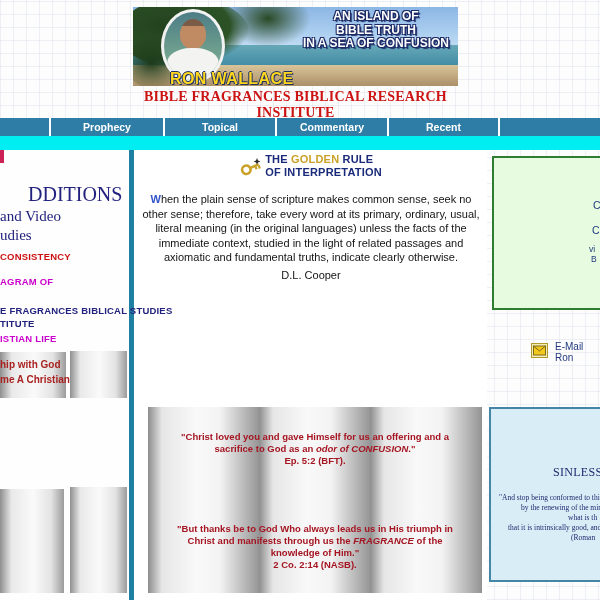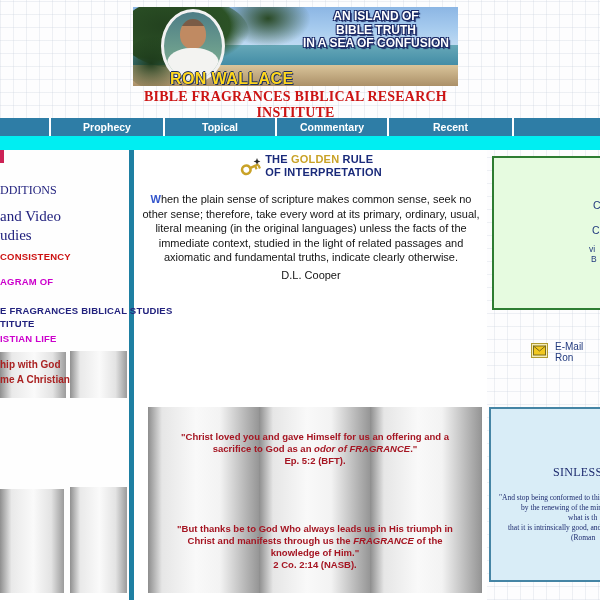--- a/index.html
+++ b/index.html
@@ -99,31 +99,31 @@
       <div>IN A SEA OF CONFUSION</div>
     </div>
   </div>
   <div class="abs institute">BIBLE FRAGRANCES BIBLICAL RESEARCH INSTITUTE</div>
 
   <div class="abs nav">
     <div class="nav-cell" style="width:49px;"></div>
     <div class="nav-cell" style="width:114px;">Prophecy</div>
     <div class="nav-cell" style="width:112px;">Topical</div>
     <div class="nav-cell" style="width:112px;">Commentary</div>
-    <div class="nav-cell" style="width:125px;">Recent</div>
+    <div class="nav-cell" style="width:111px;">Recent</div>
     <div class="nav-cell" style="flex:1;"></div>
   </div>
   <div class="abs cyan-strip"></div>
 
   <div class="abs sidebar-bg"></div>
   <div class="abs center-bg"></div>
   <div class="abs divider"></div>
   <div class="abs red-sliver"></div>
 
-  <div class="abs sb-serif" style="left:0;top:183px;font-size:12px;">DDITIONS</div>
+  <div class="abs sb-serif" style="left:0;top:183px;font-size:20px;padding-left:28px;">DDITIONS</div>
   <div class="abs sb-serif" style="left:0;top:208px;font-size:15px;">and Video</div>
   <div class="abs sb-serif" style="left:0;top:227px;font-size:15px;">udies</div>
   <div class="abs sb-caps" style="left:0;top:251px;color:#cc1111;">CONSISTENCY</div>
   <div class="abs sb-caps" style="left:0;top:276px;color:#cc00cc;">AGRAM OF</div>
   <div class="abs sb-caps" style="left:0;top:289px;color:#cc00cc;margin-top:44px;">ISTIAN LIFE</div>
   <div class="abs sb-caps" style="left:0;top:305px;color:#22227e;">E FRAGRANCES BIBLICAL STUDIES</div>
   <div class="abs sb-caps" style="left:0;top:318px;color:#22227e;">TITUTE</div>
 
   <div class="abs metal" style="left:0;top:352px;width:66px;height:46px;">
     <div class="sb-btn-text" style="position:absolute;left:0;top:5px;">hip with God</div>
@@ -157,21 +157,21 @@
     </div>
   </div>
 
   <div class="abs para">
     <span class="cap">W</span><span>hen the plain sense of scripture makes common sense, seek no other sense; therefore, take every word at its primary, ordinary, usual, literal meaning (in the original languages) unless the facts of the immediate context, studied in the light of related passages and axiomatic and fundamental truths, indicate clearly otherwise.</span>
     <div class="author">D.L. Cooper</div>
   </div>
 
   <div class="abs quote-box">
     <div class="quote q1">
-      <span>"Christ loved you and gave Himself for us an offering and a sacrifice to God as an </span><i>odor of FRAGRANCE</i><span>."</span>
+      <span>"Christ loved you and gave Himself for us an offering and a sacrifice to God as an </span><i>odor of CONFUSION</i><span>."</span>
       <div>Ep. 5:2 (BFT).</div>
     </div>
     <div class="quote q2">
       <span>"But thanks be to God Who always leads us in His triumph in Christ and manifests through us the </span><i>FRAGRANCE</i><span> of the knowledge of Him."</span>
       <div>2 Co. 2:14 (NASB).</div>
     </div>
   </div>
 
   <div class="abs green-box">
     <div class="gb-frag" style="left:99px;top:41px;font-size:10.5px;">C</div>

